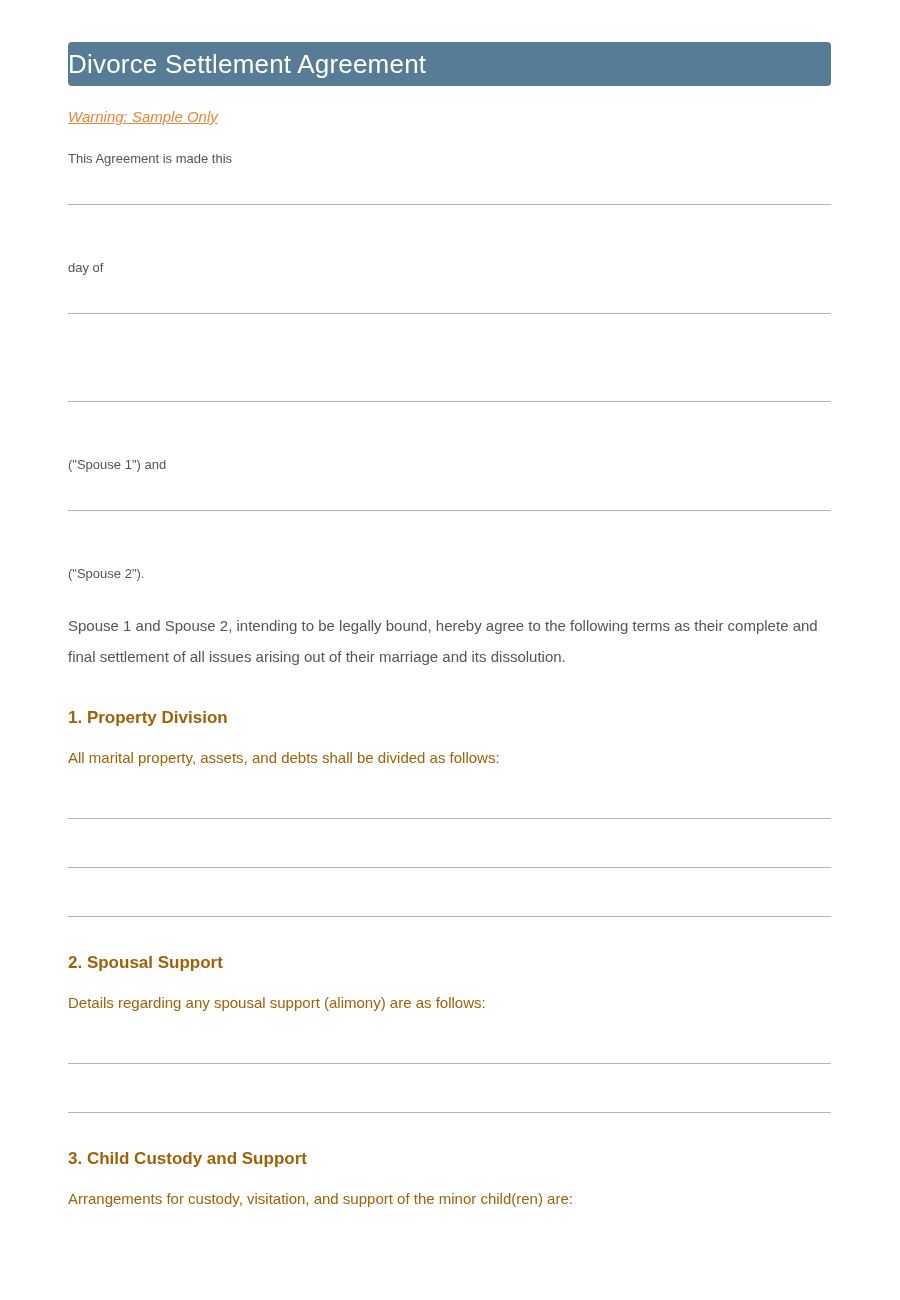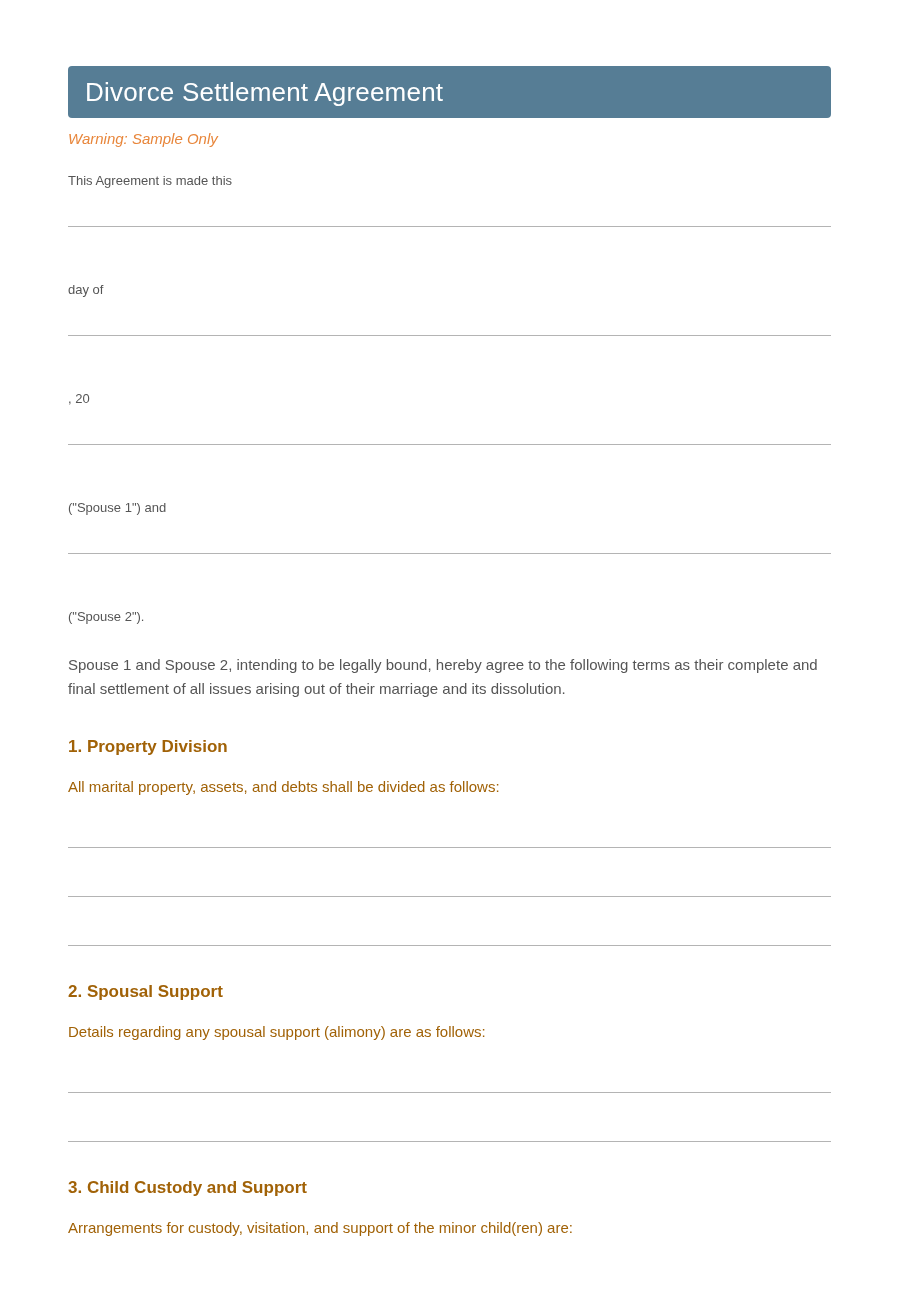--- a/index.html
+++ b/index.html
@@ -9,57 +9,57 @@
     background: #ffffff;
     overflow: hidden;
     font-family: "Liberation Sans", "DejaVu Sans", sans-serif;
   }
   .form-container {
     width: 900px;
     padding-left: 68px;
     padding-right: 69px;
   }
   .form-header {
-    margin-top: 66px;
-    height: 52px;
+    margin-top: 42px;
+    height: 44px;
     background: #567d95;
     border-radius: 4px;
     display: flex;
     align-items: center;
-    padding-left: 17px;
   }
   .form-title {
     color: #ffffff;
     font-size: 26px;
     font-weight: 400;
     letter-spacing: 0.2px;
   }
   .warning-text {
-    margin-top: 12px;
+    margin-top: 22px;
     font-size: 15px;
     line-height: 18px;
     font-style: italic;
     color: #e8863b;
+    text-decoration: underline;
   }
   .field { margin-top: 52px; }
   .warning-text + .field { margin-top: 22px; }
   .field-label {
     font-size: 13px;
     line-height: 21px;
     color: #555555;
   }
   .input-line {
     height: 36px;
     border-bottom: 1px solid #b4b4b4;
     width: 100%;
   }
   .intro-paragraph {
     margin-top: 26px;
     font-size: 15px;
-    line-height: 24px;
+    line-height: 31px;
     color: #555555;
   }
   .section-heading {
     margin-top: 35px;
     font-size: 17px;
     line-height: 22px;
     font-weight: 700;
     color: #a16207;
   }
   .section-heading.after-lines { }
@@ -91,21 +91,20 @@
     <div class="field-label">This Agreement is made this</div>
     <div class="input-line"></div>
   </div>
 
   <div class="field">
     <div class="field-label">day of</div>
     <div class="input-line"></div>
   </div>
 
   <div class="field">
-    <div class="field-label">, 20</div>
     <div class="input-line"></div>
   </div>
 
 
   <div class="field">
     <div class="field-label">("Spouse 1") and</div>
     <div class="input-line"></div>
   </div>
 
   <div class="field">

